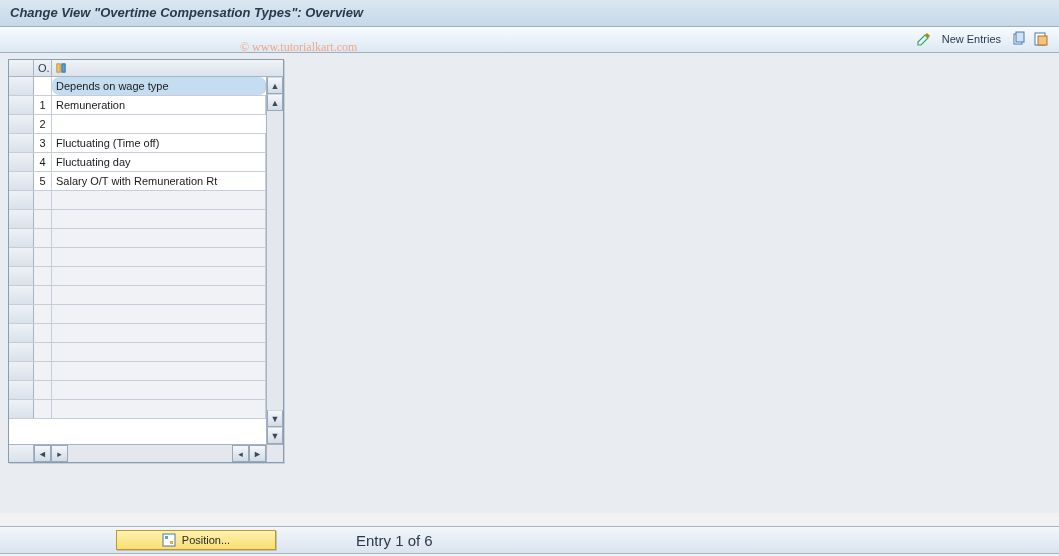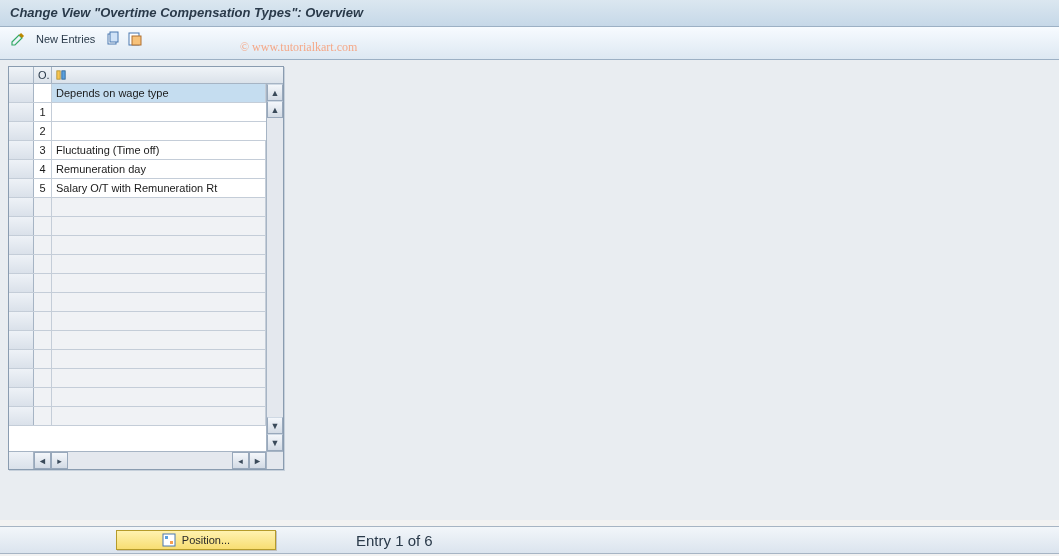--- a/index.html
+++ b/index.html
@@ -21,24 +21,25 @@
     font-size: 13px;
     font-weight: bold;
     font-style: italic;
     color: #2a3a4a;
   }
 
   
   .toolbar {
     background: linear-gradient(to bottom, #f7fbff 0%, #dde8f2 100%);
     border-bottom: 1px solid #9cb0c4;
-    padding: 4px 10px 12px 10px;
+    padding: 4px 10px 5px 10px;
     display: flex;
     align-items: center;
     gap: 6px;
+    justify-content: flex-end;
   }
   .toolbar .icon { width:16px; height:16px; display:flex; align-items:center; justify-content:center; cursor:pointer;}
   .toolbar .new-entries{
     color:#2a3a4a;
     cursor:pointer;
     padding: 1px 4px;
     font-size:11px;
   }
 
   
@@ -106,21 +107,21 @@
   }
   .cell-sel {
     width:25px;
     background:linear-gradient(to bottom,#eef2f7,#dae1ea);
     border-right:1px solid #a6b4c4;
     cursor:pointer;
   }
   .cell-o   { width:18px; text-align:center; justify-content:center;}
   .cell-text{ flex:1; }
   .empty .cell-o, .empty .cell-text { background:#f0f2f5; color:transparent;}
-  .row.highlight .cell-text{ background:#c5ddf0; }
+  .row.highlight .cell-text{ background:#c5ddf0;border-radius:7px; }
 
   
   .vscroll{
     width:17px;
     border-left:1px solid #a6b4c4;
     display:flex;
     flex-direction:column;
     background:#e4e8ee;
   }
   .vscroll .btn{
@@ -240,34 +241,35 @@
     <div class="rows-area">
       <div class="rows-inner" id="rows-inner">
           <div class="row highlight">
             <div class="cell cell-sel"></div>
             <div class="cell cell-o"></div>
             <div class="cell cell-text">Depends on wage type</div>
           </div>
           <div class="row">
             <div class="cell cell-sel"></div>
             <div class="cell cell-o">1</div>
+            <div class="cell cell-text">Remuneration</div>
           </div>
           <div class="row">
             <div class="cell cell-sel"></div>
             <div class="cell cell-o">2</div>
           </div>
           <div class="row">
             <div class="cell cell-sel"></div>
             <div class="cell cell-o">3</div>
             <div class="cell cell-text">Fluctuating (Time off)</div>
           </div>
           <div class="row">
             <div class="cell cell-sel"></div>
             <div class="cell cell-o">4</div>
-            <div class="cell cell-text">Remuneration day</div>
+            <div class="cell cell-text">Fluctuating day</div>
           </div>
           <div class="row">
             <div class="cell cell-sel"></div>
             <div class="cell cell-o">5</div>
             <div class="cell cell-text">Salary O/T with Remuneration Rt</div>
           </div>
           <div class="row empty">
             <div class="cell cell-sel"></div>
             <div class="cell cell-o"></div>
             <div class="cell cell-text"></div>

